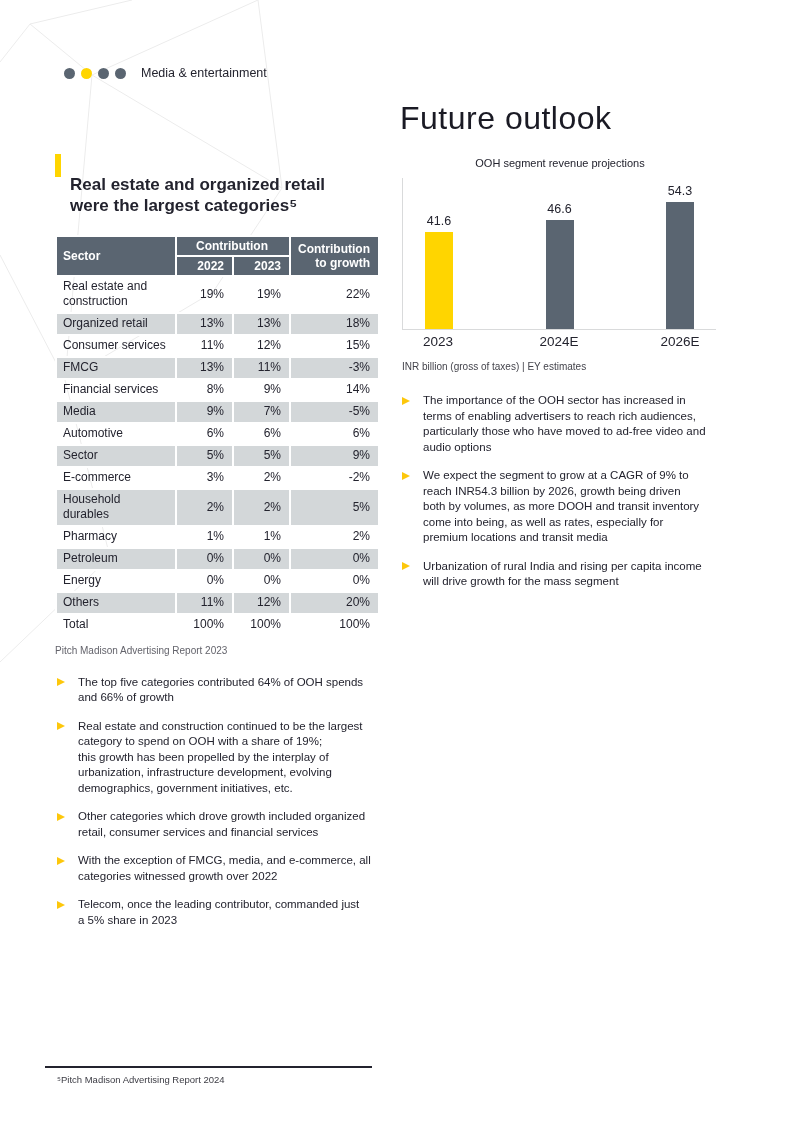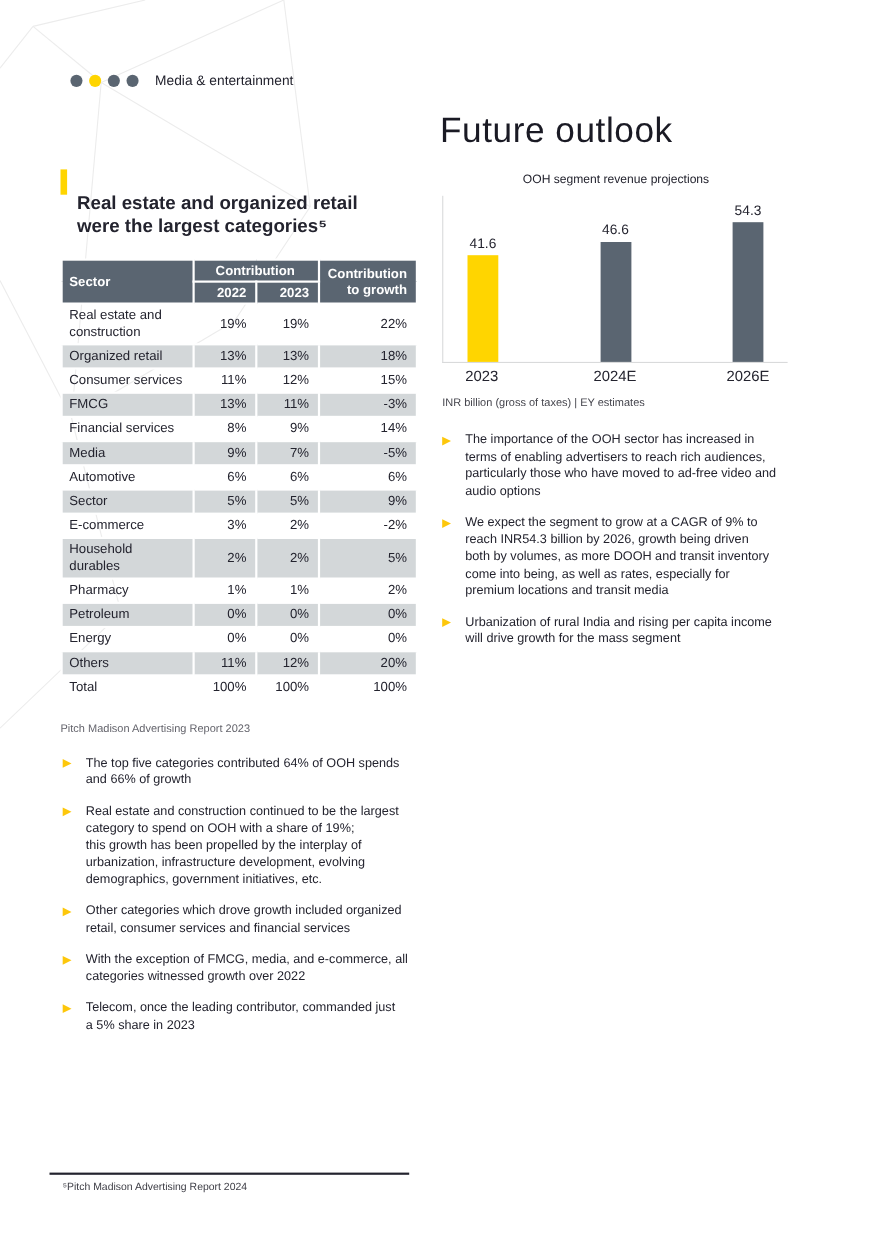--- a/index.html
+++ b/index.html
@@ -31,21 +31,21 @@
   .sector-table thead th { background: #5a6571; color: #ffffff; font-weight: bold; }
   .sector-table th.sector-h { text-align: left; width: 120px; }
   .sector-table th.group-h { text-align: center; }
   .sector-table th.year-h { text-align: right; width: 58px; }
   .sector-table th.growth-h { text-align: right; width: 89px; }
   .sector-table td { text-align: left; line-height: 15px; padding-top: 2.5px; padding-bottom: 2.5px; }
   .sector-table td.num { text-align: right; }
   .sector-table tbody tr:nth-child(even) td { background: #d3d7d9; }
   .sector-table tbody tr.total-row td { background: var(--yellow); }
 
-  .source-note { margin-top: 20px; font-size: 10px; color: #63636b; }
+  .source-note { margin-top: 8px; font-size: 10px; color: #63636b; }
 
   
   .bullet-list { margin-top: 19px; }
   .bullet { display: flex; margin-bottom: 13px; }
   .arrow { flex: none; width: 0; height: 0; margin: 3.5px 0 0 2px;
            border-left: 8px solid #fdc70b; border-top: 4px solid transparent; border-bottom: 4px solid transparent; }
   .btext { margin-left: 13px; font-size: 11.5px; line-height: 15.5px; white-space: pre-line; }
 
   
   .big-title { font-size: 32px; font-weight: 300; line-height: 38px; letter-spacing: 0.5px; color: #1a1a24; }

